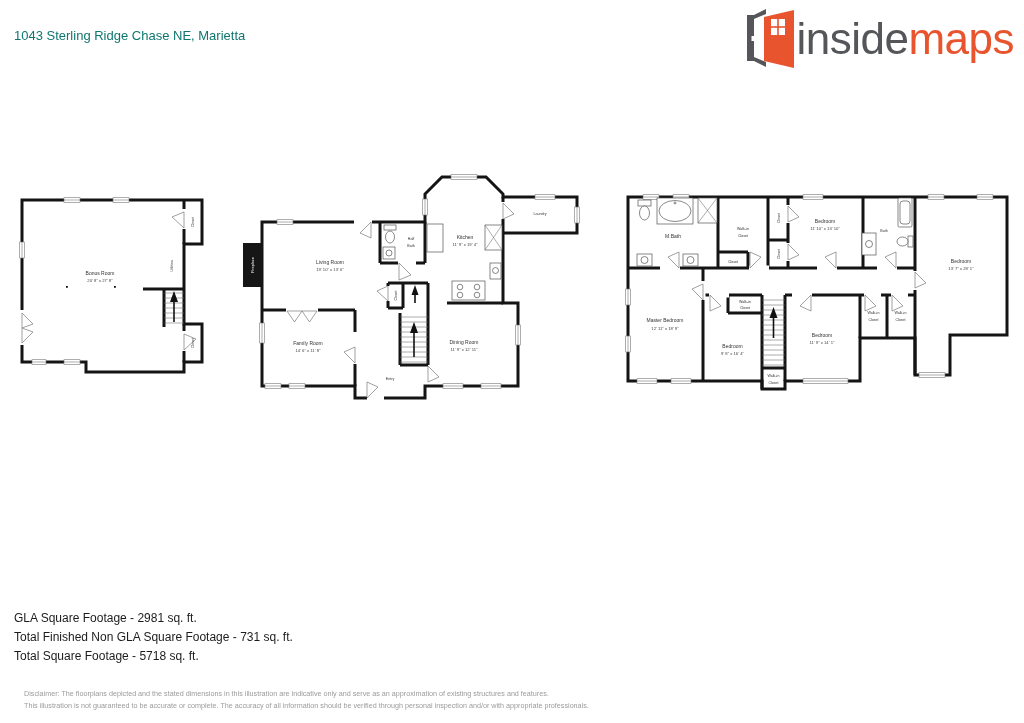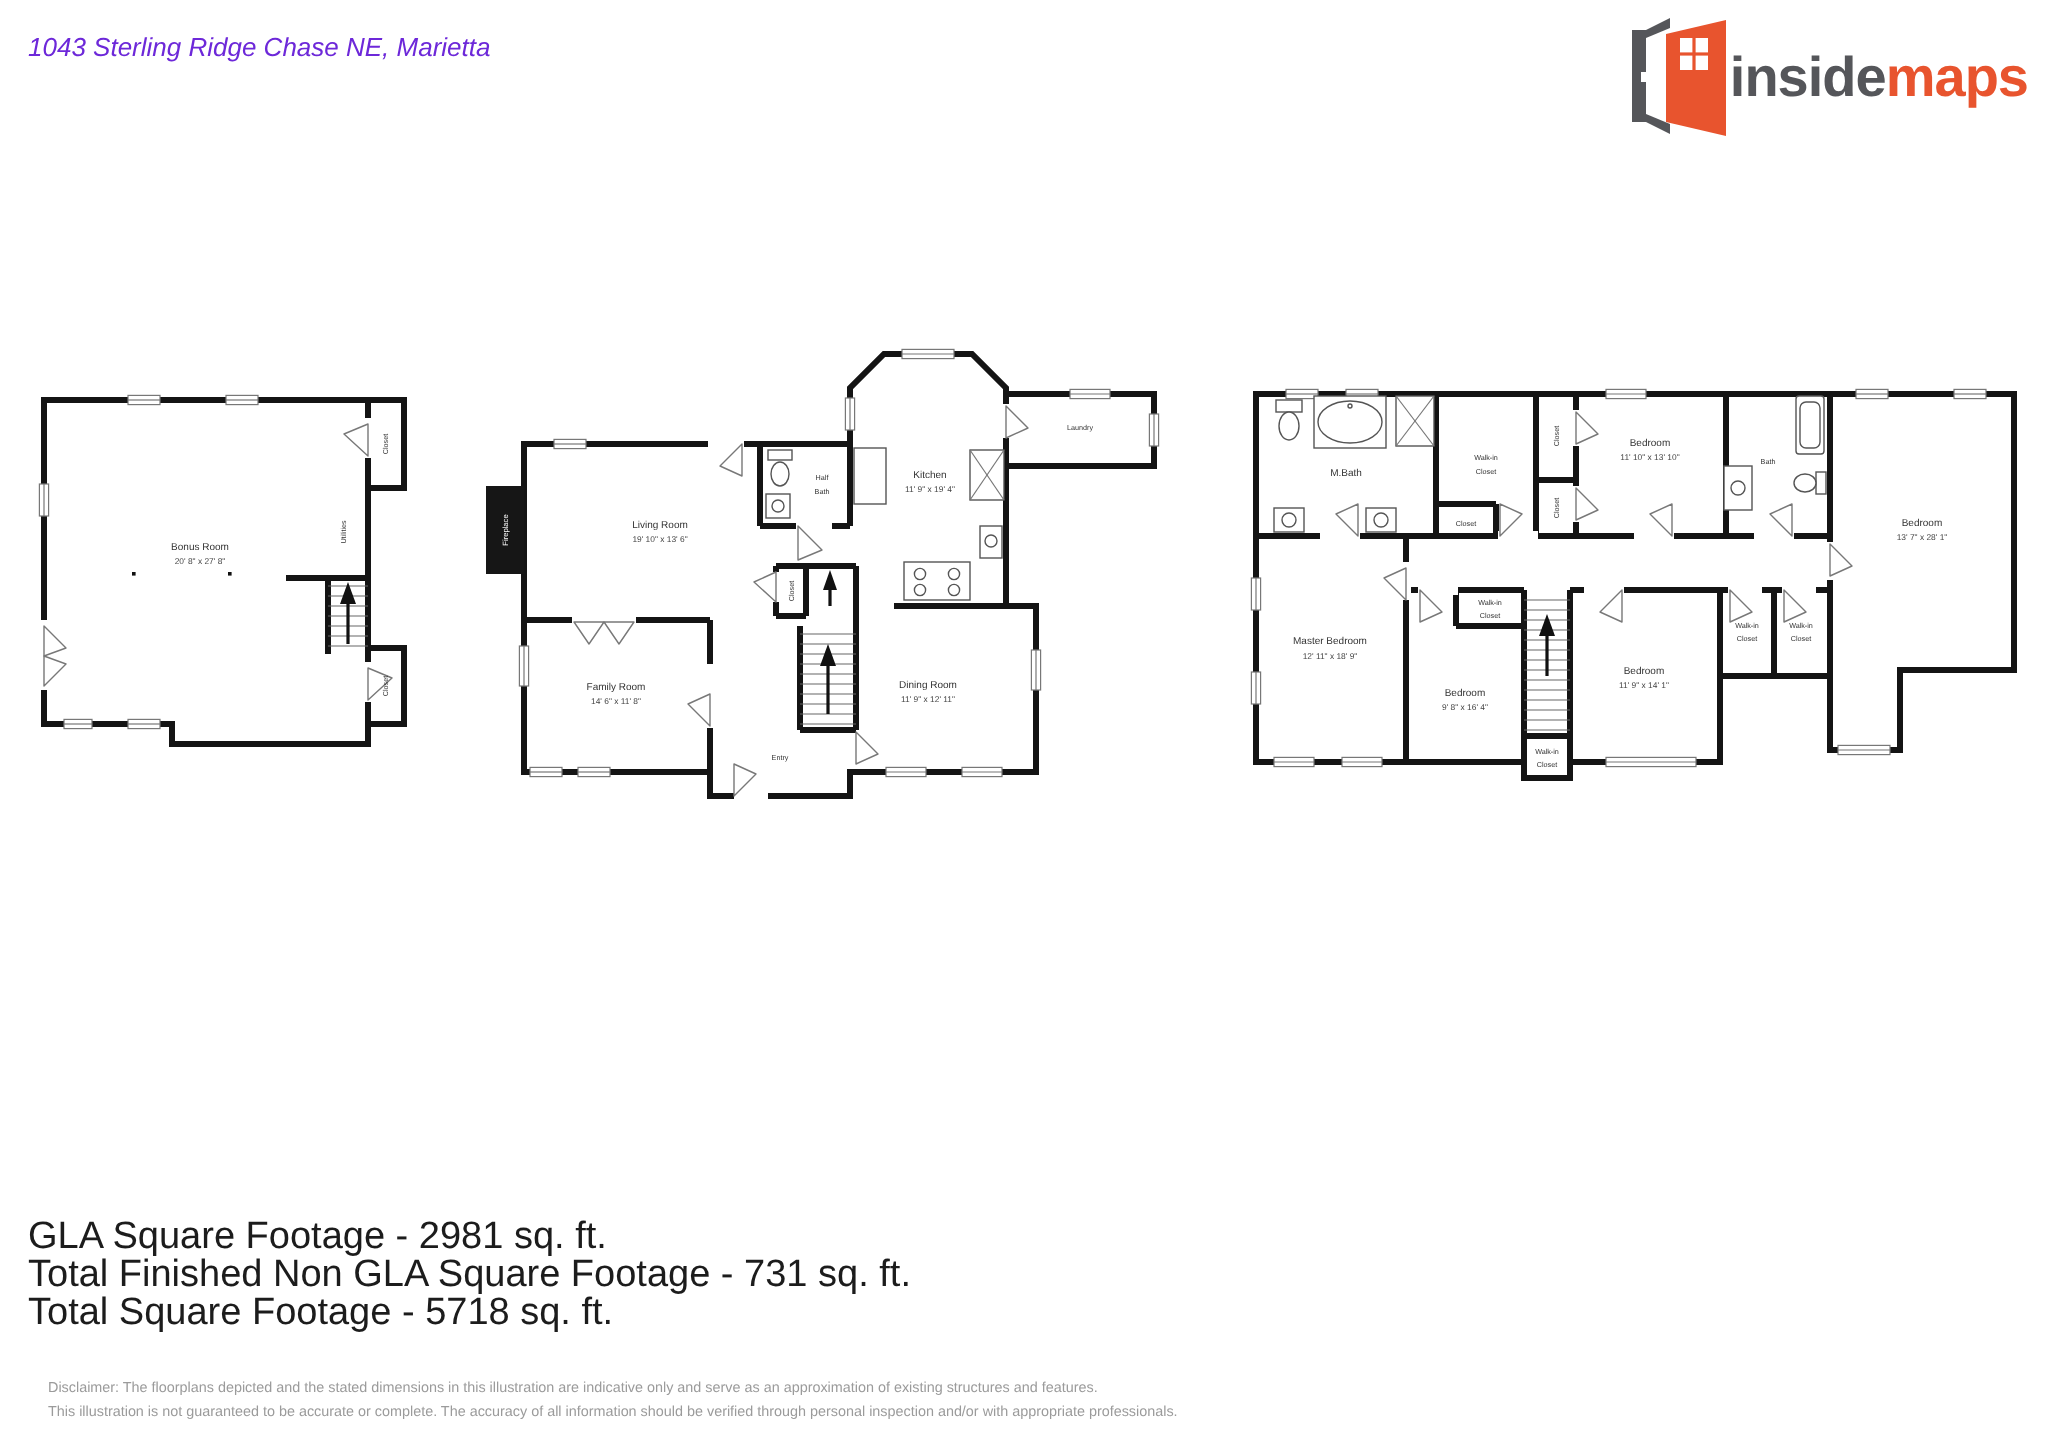--- a/index.html
+++ b/index.html
@@ -1,27 +1,27 @@
 <!DOCTYPE html>
 <html><head>
 <meta charset="utf-8">
 <style>
   html,body{margin:0;padding:0;background:#fff;}
   .canvas{position:relative;width:1024px;height:723px;background:#fff;overflow:hidden;
           font-family:"Liberation Sans",sans-serif;}
-  .address{position:absolute;left:14px;top:16px;font-size:13px;color:#6d28d9;font-style:italic;}
+  .address{position:absolute;left:14px;top:28px;font-size:13px;color:#0f766e;}
   .logo{position:absolute;right:10px;top:8px;display:flex;align-items:center;height:62px;}
-  .logo-text{font-size:28px;letter-spacing:-.5px;font-weight:700;line-height:62px;}
+  .logo-text{font-size:44px;letter-spacing:-.5px;font-weight:400;line-height:62px;}
   .logo-inside{color:#55565a;}
   .logo-maps{color:#e8542e;}
   .plan{position:absolute;}
   .plan1{left:18px;top:192px;}
   .plan2{left:237px;top:167px;}
   .plan3{left:613px;top:186px;}
-  .summary{position:absolute;left:14px;top:609px;font-size:19px;color:#1c1c1c;line-height:19px;}
+  .summary{position:absolute;left:14px;top:609px;font-size:12px;color:#1c1c1c;line-height:19px;}
   .disclaimer{position:absolute;left:24px;top:688px;font-size:7.2px;color:#9b9b9b;line-height:11.5px;}
   
   .outer{fill:#fff;stroke:#141414;stroke-width:3;}
   .wall{fill:none;stroke:#141414;stroke-width:3;}
   .gap{fill:#fff;stroke:none;}
   .door{fill:#fff;stroke:#787878;stroke-width:.7;stroke-linejoin:round;}
   .fix{fill:#fff;stroke:#555;stroke-width:.7;}
   .tread{stroke:#666;stroke-width:.55;}
   .astem{stroke:#111;stroke-width:1.6;}
   .ahead{fill:#111;stroke:none;}

